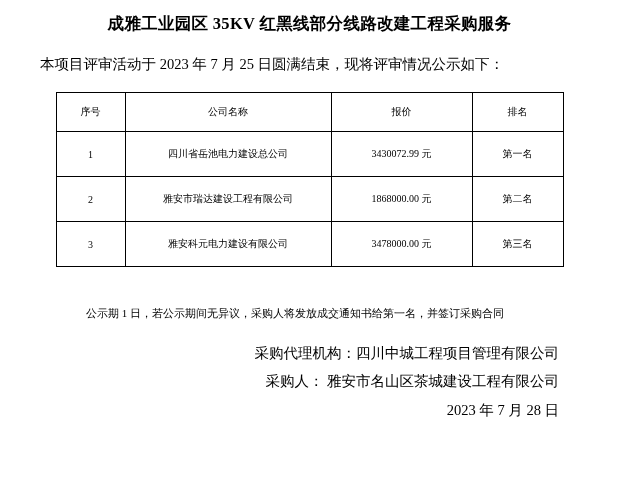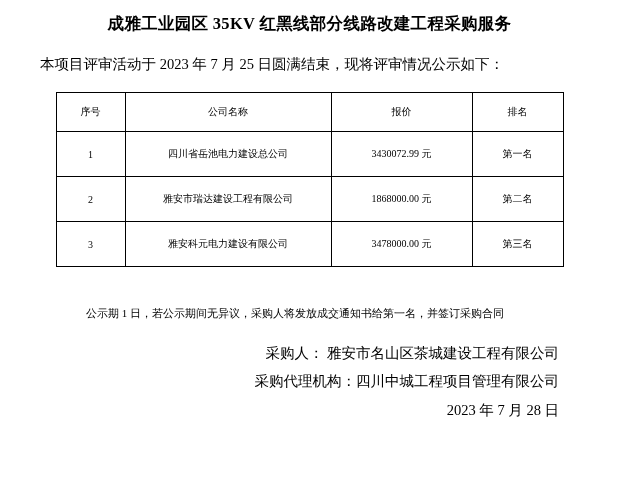--- a/index.html
+++ b/index.html
@@ -132,19 +132,19 @@
         <td>雅安科元电力建设有限公司</td>
         <td>3478000.00 元</td>
         <td class="rank-cell">第三名</td>
       </tr>
     </tbody>
   </table>
 
   <div class="notice">公示期 1 日，若公示期间无异议，采购人将发放成交通知书给第一名，并签订采购合同</div>
 
   <div class="signoff">
+    <div>采购代理机构：四川中城工程项目管理有限公司</div>
     <div>采购人：  雅安市名山区茶城建设工程有限公司</div>
-    <div>采购代理机构：四川中城工程项目管理有限公司</div>
   </div>
 
   <div class="date-line">2023 年 7 月 28 日</div>
 
 </div>
 
 </body></html>

